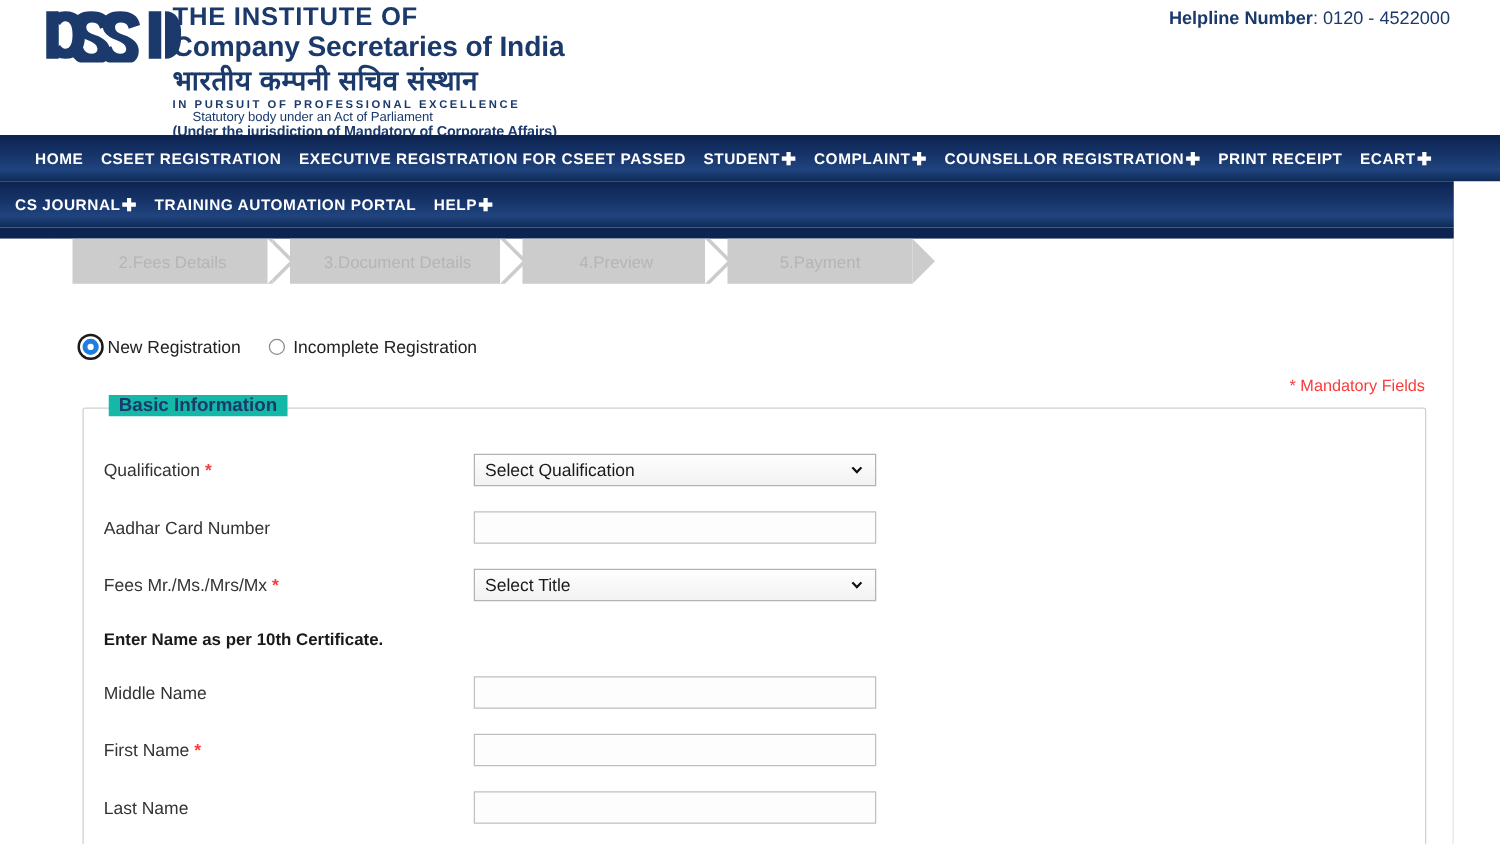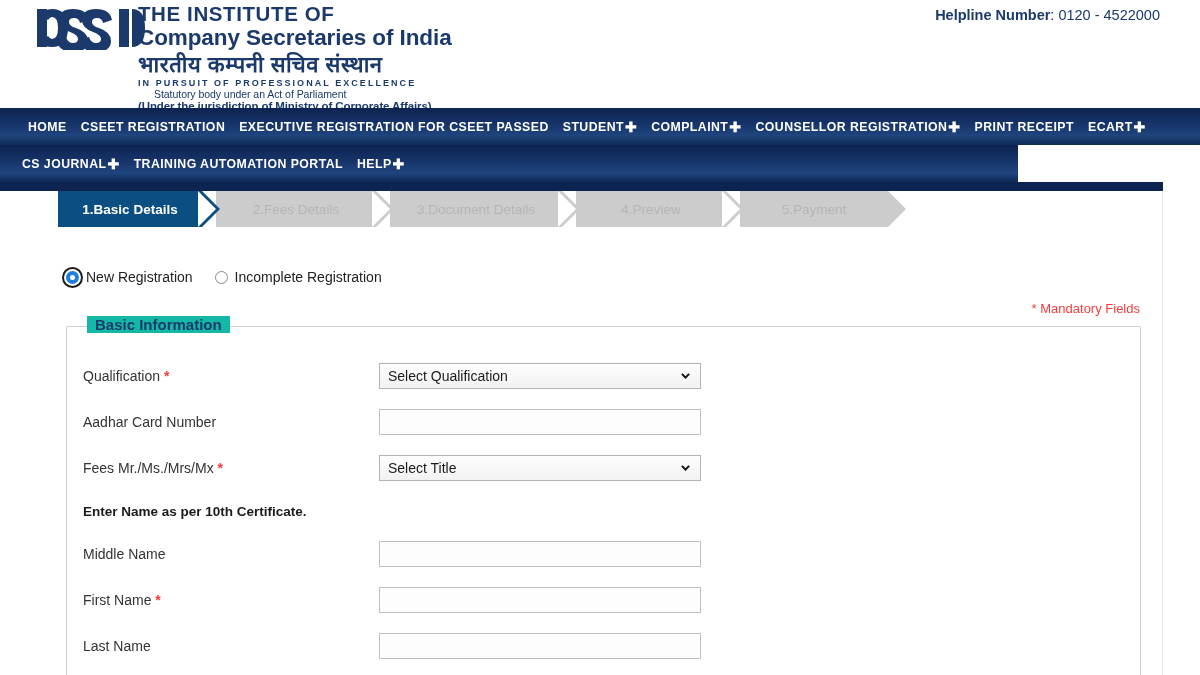--- a/index.html
+++ b/index.html
@@ -97,21 +97,21 @@
   }
   .nav-row {
     background: linear-gradient(to bottom, #0d2350 0%, #17356b 45%, #20447e 75%, #0e2a55 100%);
     height: 37px;
     display: flex;
     align-items: center;
     padding-left: 46px;
     white-space: nowrap;
   }
   .nav-row.row1 { width: 1200px; padding-left: 28px; }
-  .nav-row.row2 { width: 1018px; padding-left: 22px; }
+  .nav-row.row2 { width: 1163px; padding-left: 12px; }
   .nav-item {
     color: #ffffff;
     font-size: 12.3px;
     font-weight: bold;
     letter-spacing: 0.45px;
     margin-right: 14px;
     cursor: pointer;
     display: inline-flex;
     align-items: center;
   }
@@ -322,21 +322,21 @@
         </g>
       </svg>
     </div>
 
     <div class="org-text">
       <div class="org-line1">THE INSTITUTE OF</div>
       <div class="org-line2">Company Secretaries of India</div>
       <div class="org-hindi">भारतीय कम्पनी सचिव संस्थान</div>
       <div class="org-tagline">IN PURSUIT OF PROFESSIONAL EXCELLENCE</div>
       <div class="org-sub1">Statutory body under an Act of Parliament</div>
-      <div class="org-sub2">(Under the jurisdiction of Ministry of Corporate Affairs)</div>
+      <div class="org-sub2">(Under the jurisdiction of Mandatory of Corporate Affairs)</div>
     </div>
 
     <div class="helpline">
       <b>Helpline Number</b><span>: </span><span class="num">0120 - 4522000</span>
     </div>
   </div>
 
   <div class="navbar">
     <div class="nav-row row1" id="nav-row-1">
         <div class="nav-item">
@@ -381,23 +381,20 @@
           <span class="plus">✚</span>
         </div>
       </div>
   </div>
 
   <div class="stepbar-top"></div>
 
   <div class="content-wrap">
 
     <div class="steps" id="steps">
-        <div class="step s1 active">
-          <span>1.Basic Details</span>
-        </div>
         <div class="step s2">
           <span>2.Fees Details</span>
         </div>
         <div class="step s3">
           <span>3.Document Details</span>
         </div>
         <div class="step s4">
           <span>4.Preview</span>
         </div>
         <div class="step s5">

